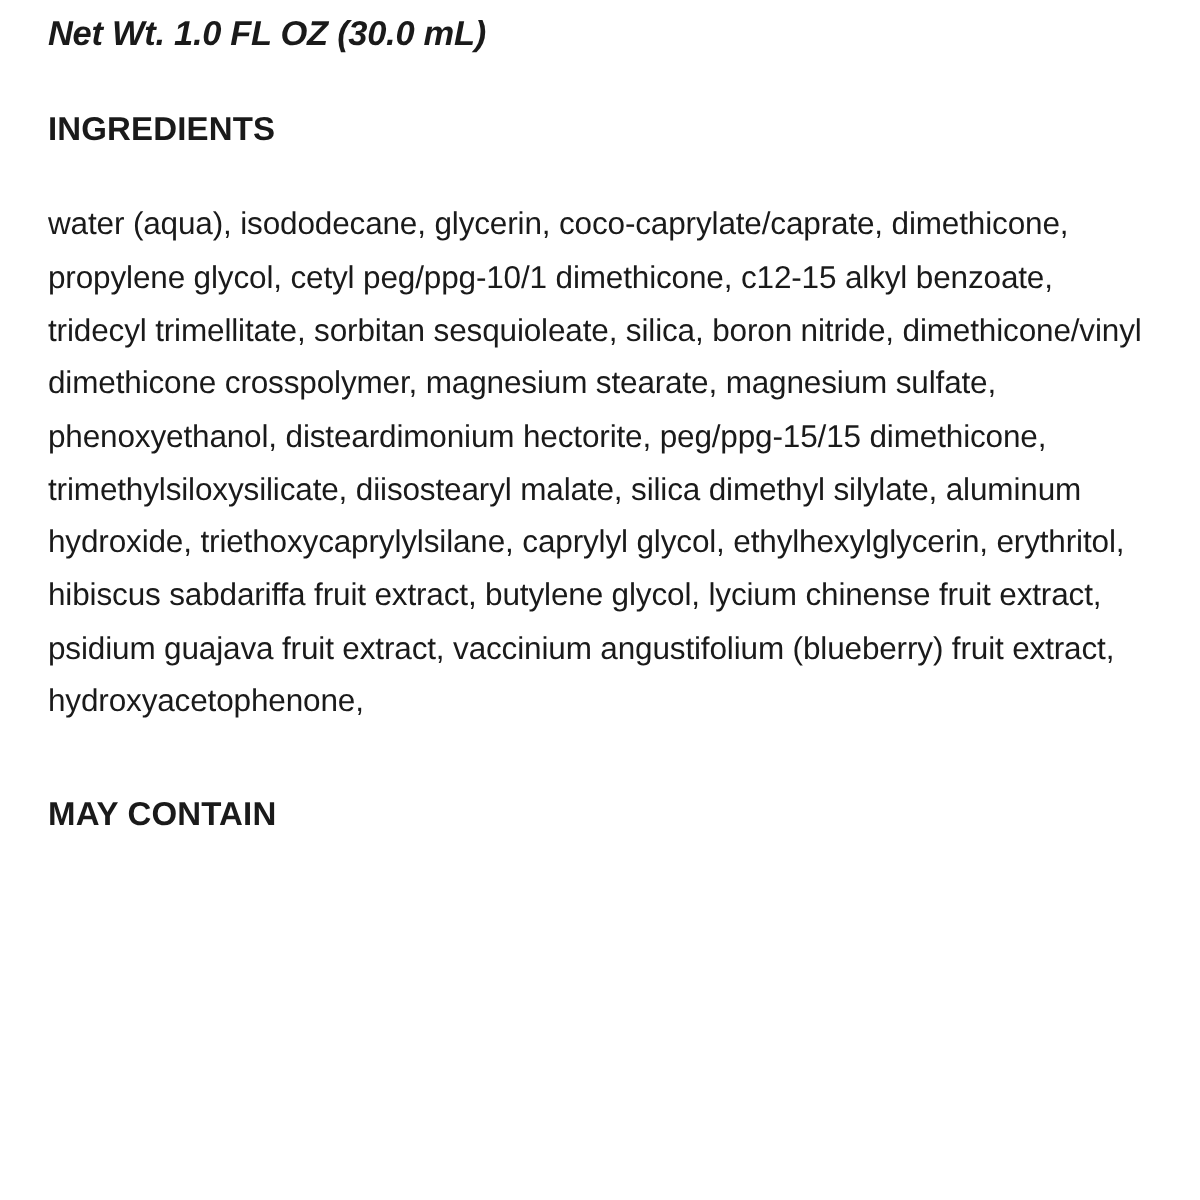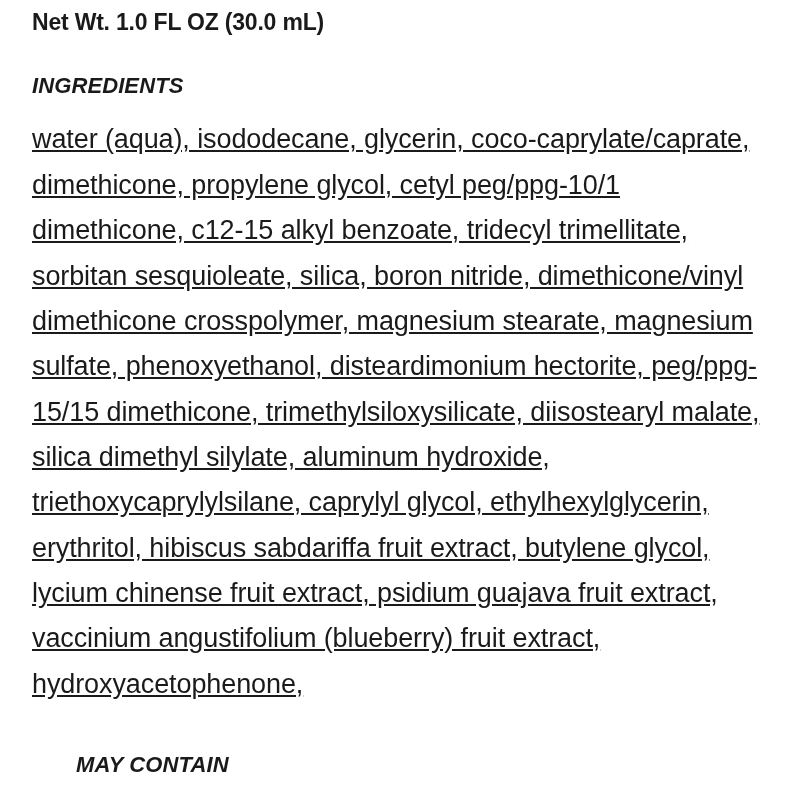--- a/index.html
+++ b/index.html
@@ -19,41 +19,39 @@
     width: 800px;
     height: 800px;
     padding: 4px 36px 0 32px;
   }
   .net-wt {
     font-size: 23px;
     font-weight: bold;
     letter-spacing: -0.2px;
     margin: 4px 0 4px 0;
     line-height: 1.3;
+    font-style: italic;
   }
   .section-heading {
     font-size: 22px;
     font-weight: bold;
     letter-spacing: 0.1px;
     margin: 34px 0 0 0;
     line-height: 1.3;
-    font-style: italic;
   }
   .body-text {
-    font-size: 27px;
+    font-size: 21px;
     font-weight: normal;
     line-height: 1.68;
     letter-spacing: -0.1px;
-    margin: 17px 0 0 0;
+    margin: 32px 0 0 0;
     max-width: 740px;
-    text-decoration: underline;
   }
   .gap-after-ingredients {
     margin-top: 44px;
-    margin-left: 44px;
   }
 </style>
 </head>
 <body>
 
 <div class="page">
 
   <p class="net-wt">Net Wt. 1.0 FL OZ (30.0 mL)</p>
 
   <h2 class="section-heading">INGREDIENTS</h2>

